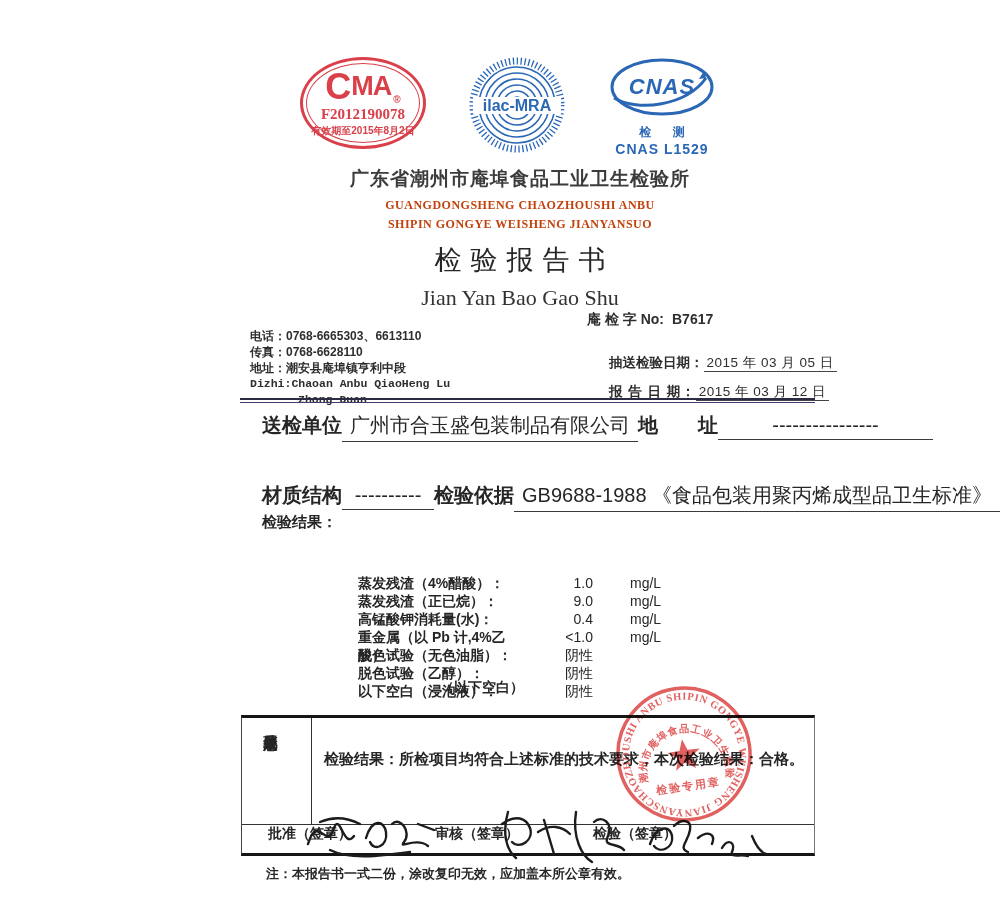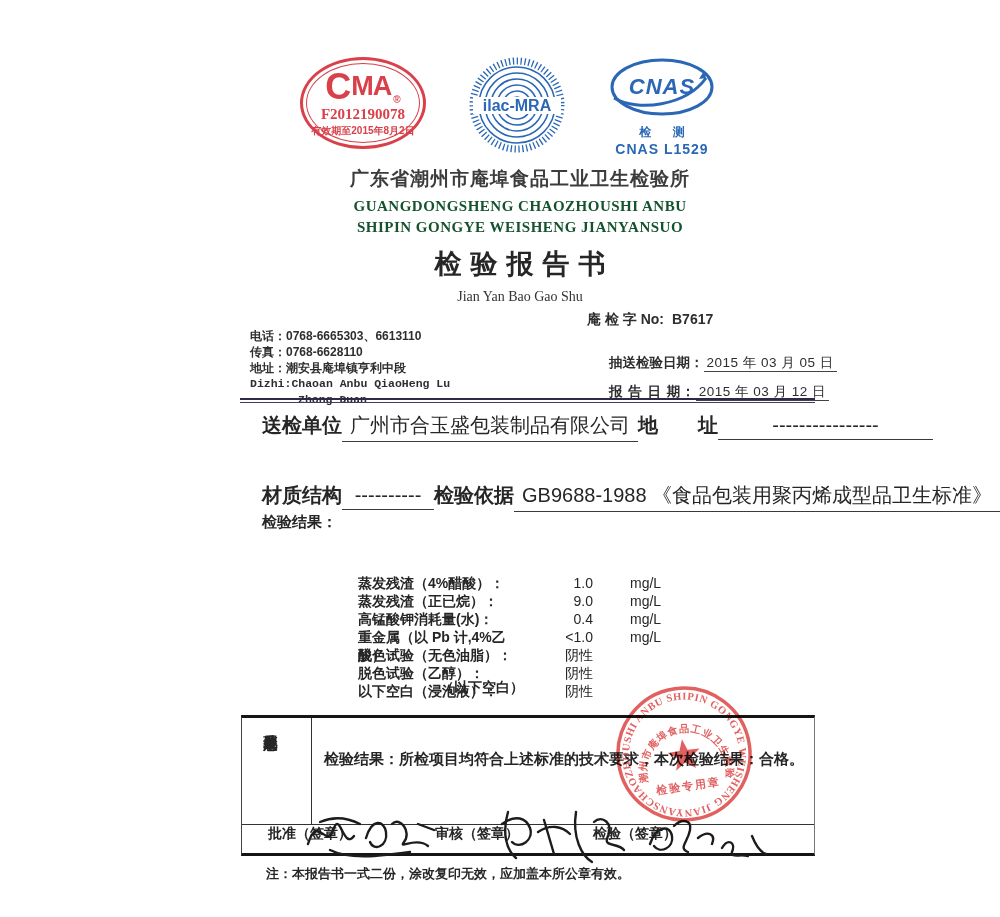--- a/index.html
+++ b/index.html
@@ -20,24 +20,24 @@
   .cma-valid { color:#d9404a; font-size:10px; font-weight:700; margin-top:1px; white-space:nowrap; }
 
   .ilac { position:absolute; left:467px; top:55px; width:100px; height:100px; }
   .cnas { position:absolute; left:608px; top:56px; width:108px; text-align:center; }
   .cnas-sub1 { color:#2a67b5; font-size:12px; font-weight:700; letter-spacing:9px; margin-top:2px; text-indent:9px;}
   .cnas-sub2 { color:#2a67b5; font-size:14px; font-weight:800; letter-spacing:1px; }
 
   
   .hdr { position:absolute; left:240px; top:166px; width:560px; text-align:center; }
   .org-cn { font-size:19px; font-weight:700; color:#3c3c3c; letter-spacing:1px; }
-  .org-en { font-family:"Liberation Serif", serif; font-size:15px; font-weight:700; color:#14532d; letter-spacing:0.5px; margin-top:6px; }
+  .org-en { font-family:"Liberation Serif", serif; font-size:12px; font-weight:700; color:#c2410c; letter-spacing:0.5px; margin-top:6px; }
   .org-en2 { margin-top:4px; }
-  .doc-title { font-size:27px; font-weight:700; color:#262626; letter-spacing:9px; text-indent:9px; margin-top:10px; }
-  .doc-pinyin { font-family:"Liberation Serif", serif; font-size:14px; color:#333; margin-top:7px;text-align:center; }
+  .doc-title { font-size:27px; font-weight:400; color:#262626; letter-spacing:9px; text-indent:9px; margin-top:10px; }
+  .doc-pinyin { font-family:"Liberation Serif", serif; font-size:22px; color:#333; margin-top:7px;text-align:center; }
 
   .report-no { position:absolute; left:587px; top:311px; font-size:14px; font-weight:700; color:#2e2e2e; }
   .report-no .val { font-weight:600; margin-left:8px; }
 
   
   .contact { position:absolute; left:250px; top:328px; font-size:12px; font-weight:700; color:#2e2e2e; line-height:16px; }
   .contact .mono { font-family:"Liberation Mono", monospace; font-weight:700; font-size:11.5px; }
   .contact .indent { padding-left:48px; }
 
   .date1 { position:absolute; left:609px; top:354px; font-size:13.5px; font-weight:700; color:#2e2e2e; }

